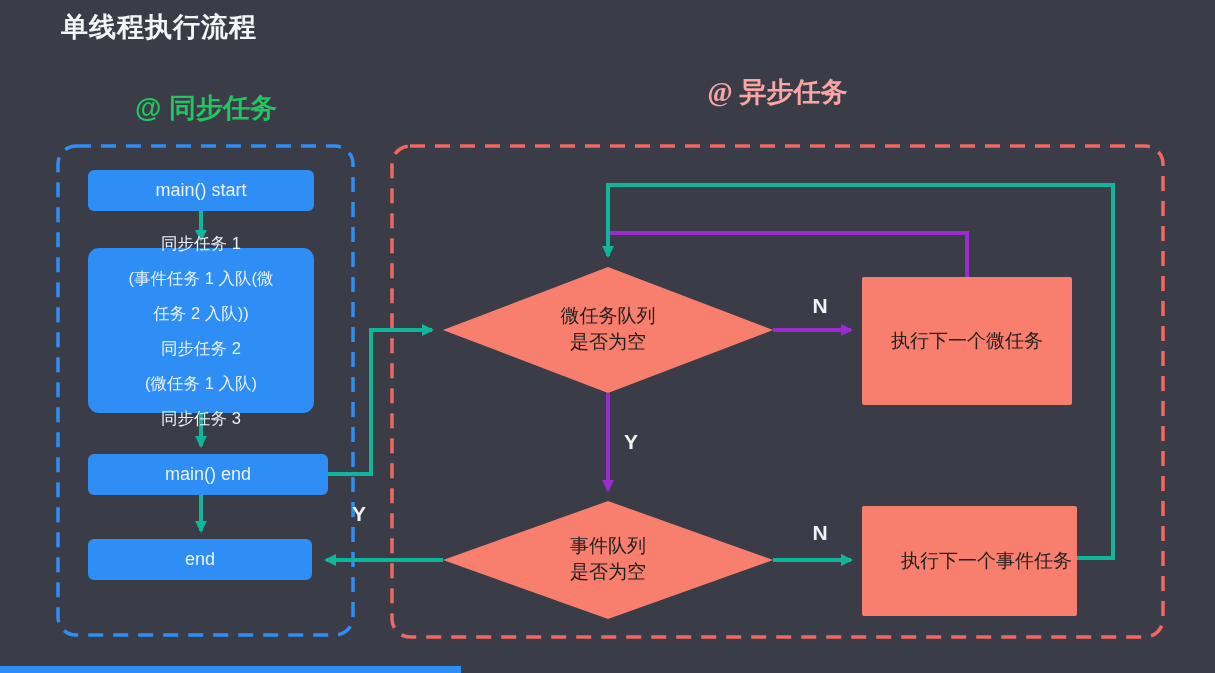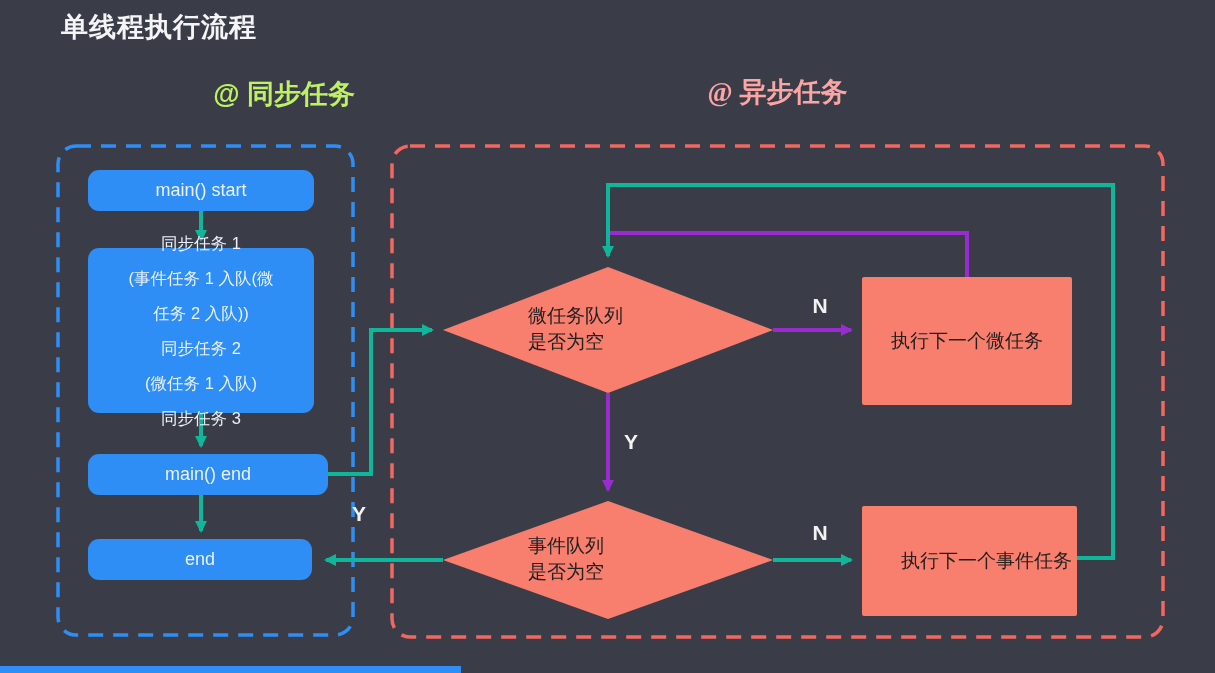--- a/index.html
+++ b/index.html
@@ -10,43 +10,43 @@
     position:relative; width:1215px; height:673px;
     background:#3a3d47; overflow:hidden;
   }
 
   .title {
     position:absolute; left:17px; top:9px;
     color:#f4f5f7; font-size:27px; font-weight:700; letter-spacing:1px;margin-left:44px;
   }
 
   .section-label { position:absolute; font-size:27px; font-weight:600; text-align:center; }
-  .section-label.sync  { left:57px;  top:76px; width:298px; color:#bef264;text-align:right; }
+  .section-label.sync  { left:57px;  top:90px; width:298px; color:#22c55e; }
   .section-label.async { left:391px; top:74px; width:773px; color:#fca5a5;font-family:Liberation Serif, serif; }
 
   svg.layer { position:absolute; left:0; top:0; pointer-events:none; }
 
   .node {
     position:absolute; display:flex; flex-direction:column;
     align-items:center; justify-content:center; text-align:center;
   }
   .blue-node {
-    background:#2e8ef5; color:#eaf2ff; border-radius:11px;
+    background:#2e8ef5; color:#eaf2ff; border-radius:6px;
     font-size:18px;
   }
   .blue-node.small { height:41px; }
   .tasks-node { font-size:16.5px; line-height:27px; border-radius:11px;gap:8px; }
 
   .salmon-node {
     background:#f87e6e; color:#26211f; font-size:19px; border-radius:2px;
     font-weight:500;
   }
 
   .diamond-label {
-    position:absolute; width:160px; 
+    position:absolute; width:160px; text-align:center;
     color:#212121; font-size:19px; line-height:26px; font-weight:500;
   }
 
   .edge-label {
     position:absolute; color:#f2f2f2; font-size:21px; font-weight:700;
     text-align:center;
   }
 
   .progress-bar {
     position:absolute; left:0; top:666px; width:461px; height:7px;

